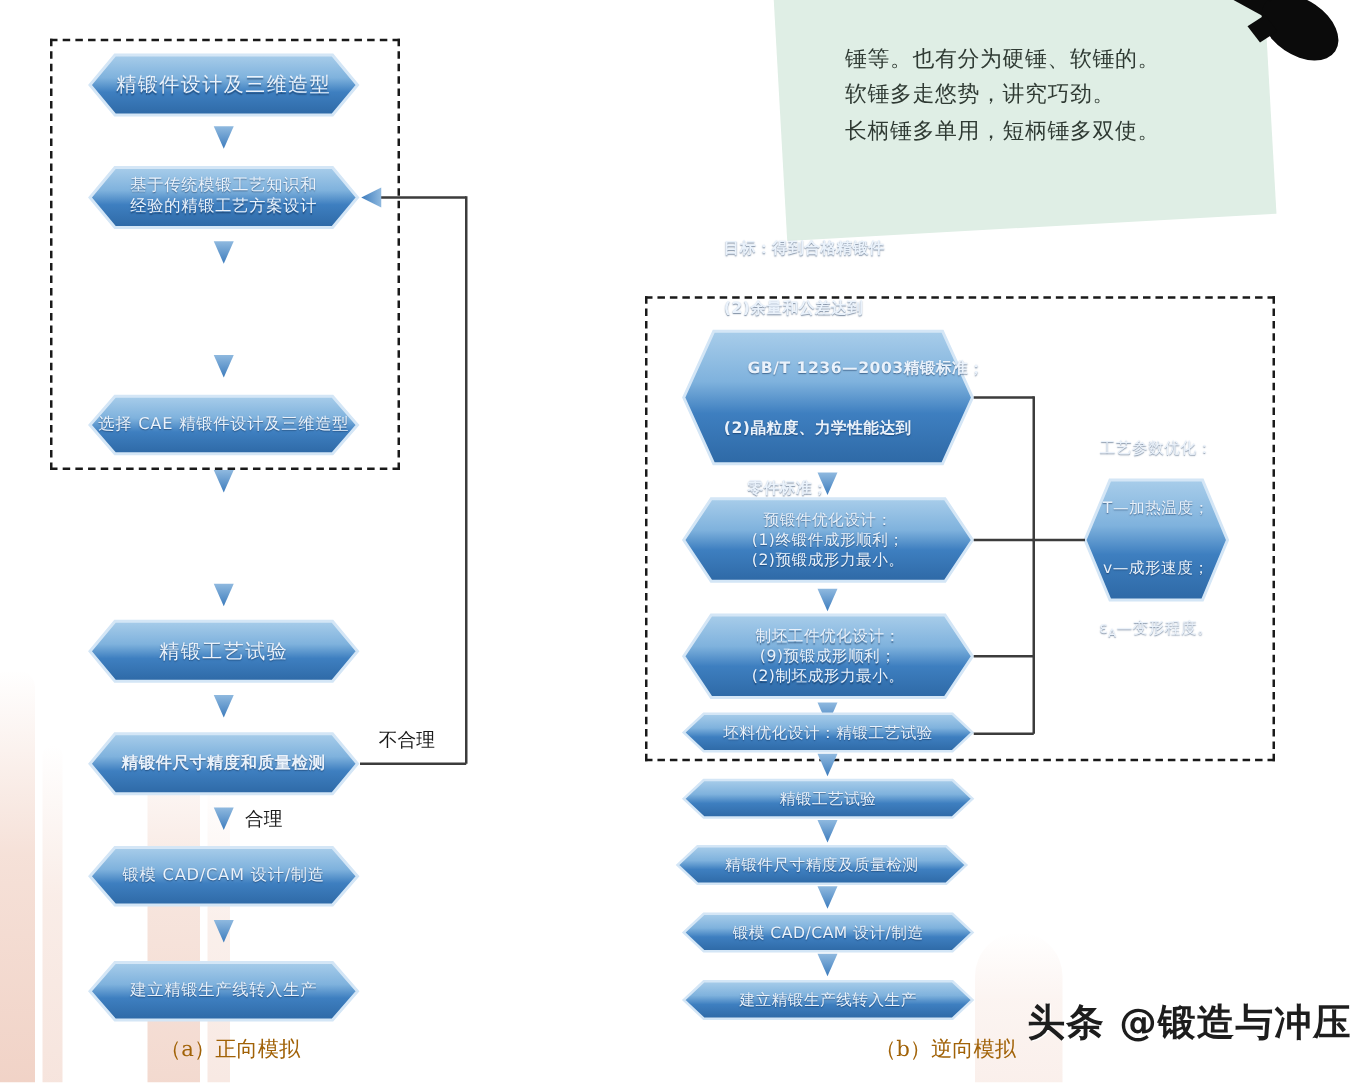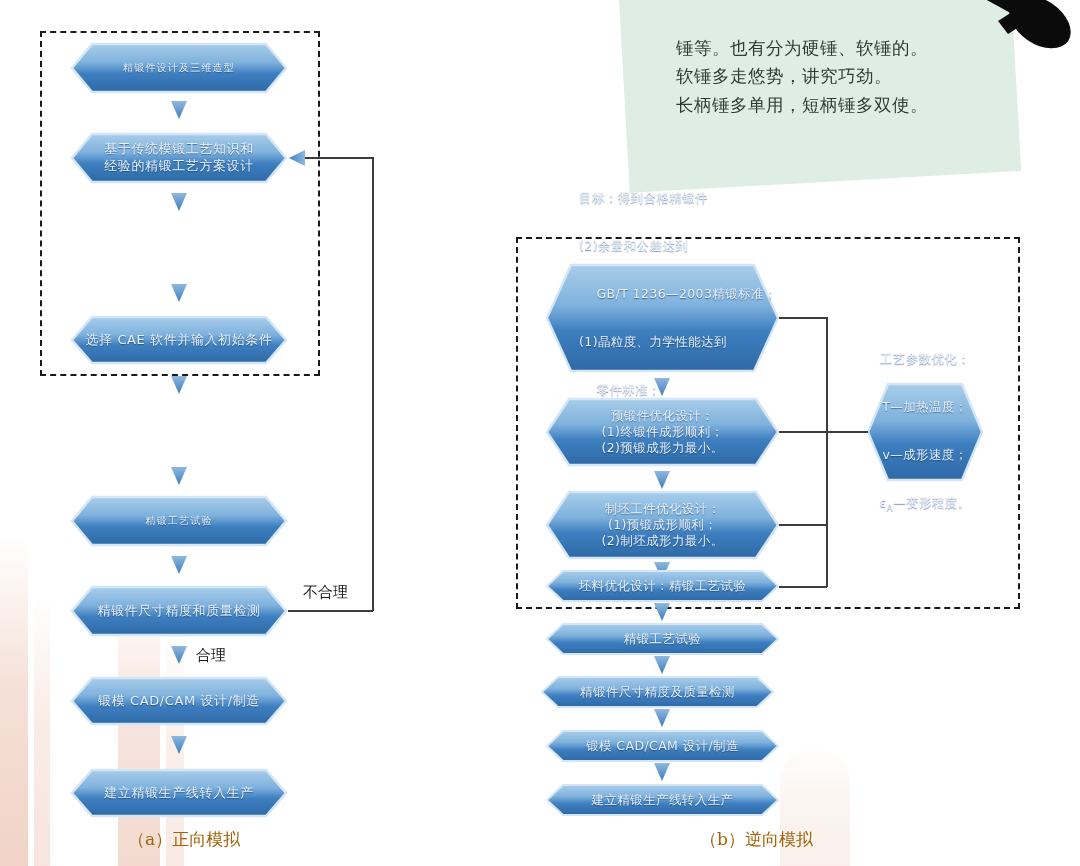--- a/index.html
+++ b/index.html
@@ -35,21 +35,21 @@
 
   
   .dashbox{position:absolute;border:2px dashed #1a1a1a;box-sizing:border-box;}
 
   
   .node{position:absolute;box-sizing:border-box;}
   .node svg{position:absolute;left:0;top:0;width:100%;height:100%;overflow:visible;}
   .node .label{
     position:absolute;left:0;top:0;width:100%;height:100%;
     display:flex;align-items:center;justify-content:center;
-    color:#eaf2fb;font-size:10px;letter-spacing:1.2px;
+    color:#eaf2fb;font-size:16px;letter-spacing:1.2px;
     text-shadow:0 1px 1px rgba(10,40,80,.55);
     font-family:"DejaVu Sans",sans-serif;
     white-space:pre;text-align:center;line-height:1.28;
   }
   .node .label.left{justify-content:flex-start;text-align:left;padding-left:42px;}
   .node .label.small{font-size:13px;letter-spacing:.6px;}
   .node .label.tiny{font-size:12.5px;letter-spacing:.4px;}
 
   
   .arw{position:absolute;width:18px;height:20px;}
@@ -147,21 +147,21 @@
   <div class="arw" style="left:170px;top:283px;">
     <svg viewBox="0 0 18 20">
         <polygon points="1,1 17,1 9,19" fill="url(#ad)"></polygon>
       </svg>
   </div>
 
   <div class="node" style="left:70px;top:315px;width:218px;height:50px;">
     <svg viewBox="0 0 218 50" preserveAspectRatio="none">
       <polygon points="22,2 196,2 216,25 196,48 22,48 2,25" fill="url(#g1)" stroke="#d4e6f6" stroke-width="2.4"></polygon>
     </svg>
-    <div class="label small">选择 CAE 软件并输入初始条件</div>
+    <div class="label small">选择 CAE 精锻件设计及三维造型</div>
   </div>
   <div class="arw" style="left:170px;top:375px;">
     <svg viewBox="0 0 18 20">
         <polygon points="1,1 17,1 9,19" fill="url(#ad)"></polygon>
       </svg>
   </div>
 
   <div class="arw" style="left:170px;top:466px;">
     <svg viewBox="0 0 18 20">
         <polygon points="1,1 17,1 9,19" fill="url(#ad)"></polygon>
@@ -173,21 +173,21 @@
       <polygon points="22,2 196,2 216,26 196,50 22,50 2,26" fill="url(#g1)" stroke="#d4e6f6" stroke-width="2.4"></polygon>
     </svg>
     <div class="label">精锻工艺试验</div>
   </div>
   <div class="arw" style="left:170px;top:555px;">
     <svg viewBox="0 0 18 20">
         <polygon points="1,1 17,1 9,19" fill="url(#ad)"></polygon>
       </svg>
   </div>
 
-  <div class="node" style="left:70px;top:585px;width:218px;height:52px;">
+  <div class="node" style="left:70px;top:585px;width:218px;height:52px;font-weight:bold;">
     <svg viewBox="0 0 218 52" preserveAspectRatio="none">
       <polygon points="22,2 196,2 216,26 196,50 22,50 2,26" fill="url(#g1)" stroke="#d4e6f6" stroke-width="2.4"></polygon>
     </svg>
     <div class="label small">精锻件尺寸精度和质量检测</div>
   </div>
   <div class="arw" style="left:170px;top:645px;">
     <svg viewBox="0 0 18 20">
         <polygon points="1,1 17,1 9,19" fill="url(#ad)"></polygon>
       </svg>
   </div>
@@ -229,26 +229,26 @@
   <div class="txt" style="left:303px;top:583px;font-family:Liberation Serif, serif;">不合理</div>
 
   <div class="caption" style="left:128px;top:828px;">（a）正向模拟</div>
 
   <div class="dashbox" style="left:516px;top:237px;width:504px;height:372px;"></div>
 
   <div class="node" style="left:545px;top:263px;width:235px;height:110px;">
     <svg viewBox="0 0 235 110" preserveAspectRatio="none">
       <polygon points="26,2 209,2 233,55 209,108 26,108 2,55" fill="url(#g1)" stroke="#d4e6f6" stroke-width="2.4"></polygon>
     </svg>
-    <div class="label left tiny" style="padding-left:34px;">
+    <div class="label left tiny" style="padding-left:34px;font-weight:bold;">
       <div style="display:block;text-align:left;">
         <div>目标：得到合格精锻件</div>
         <div>(2)余量和公差达到</div>
         <div>    GB/T 1236—2003精锻标准；</div>
-        <div>(1)晶粒度、力学性能达到</div>
+        <div>(2)晶粒度、力学性能达到</div>
         <div>    零件标准；</div>
         <div>(3)模锻力最小。</div>
       </div>
     </div>
   </div>
   <div class="arw" style="left:653px;top:377px;">
     <svg viewBox="0 0 18 20">
         <polygon points="1,1 17,1 9,19" fill="url(#ad)"></polygon>
       </svg>
   </div>
@@ -265,21 +265,21 @@
     <svg viewBox="0 0 18 20">
         <polygon points="1,1 17,1 9,19" fill="url(#ad)"></polygon>
       </svg>
   </div>
 
   <div class="node" style="left:545px;top:490px;width:235px;height:70px;">
     <svg viewBox="0 0 235 70" preserveAspectRatio="none">
       <polygon points="24,2 211,2 233,35 211,68 24,68 2,35" fill="url(#g1)" stroke="#d4e6f6" stroke-width="2.4"></polygon>
     </svg>
     <div class="label tiny">制坯工件优化设计：
-(1)预锻成形顺利；
+(9)预锻成形顺利；
 (2)制坯成形力最小。</div>
   </div>
   <div class="arw" style="left:653px;top:561px;">
     <svg viewBox="0 0 18 20">
         <polygon points="1,1 17,1 9,19" fill="url(#ad)"></polygon>
       </svg>
   </div>
 
   <div class="node" style="left:545px;top:569px;width:235px;height:34px;">
     <svg viewBox="0 0 235 34" preserveAspectRatio="none">
@@ -352,13 +352,14 @@
 
   <div class="ln h" style="left:779px;top:317px;width:48px;"></div>
   <div class="ln h" style="left:779px;top:431px;width:48px;"></div>
   <div class="ln h" style="left:779px;top:524px;width:48px;"></div>
   <div class="ln h" style="left:779px;top:586px;width:48px;"></div>
   <div class="ln v" style="left:826px;top:317px;height:270px;"></div>
   <div class="ln h" style="left:826px;top:431px;width:42px;"></div>
 
   <div class="caption" style="left:700px;top:828px;">（b）逆向模拟</div>
 
+  <div id="watermark">头条 @锻造与冲压</div>
 </div>
 
 </body></html>

